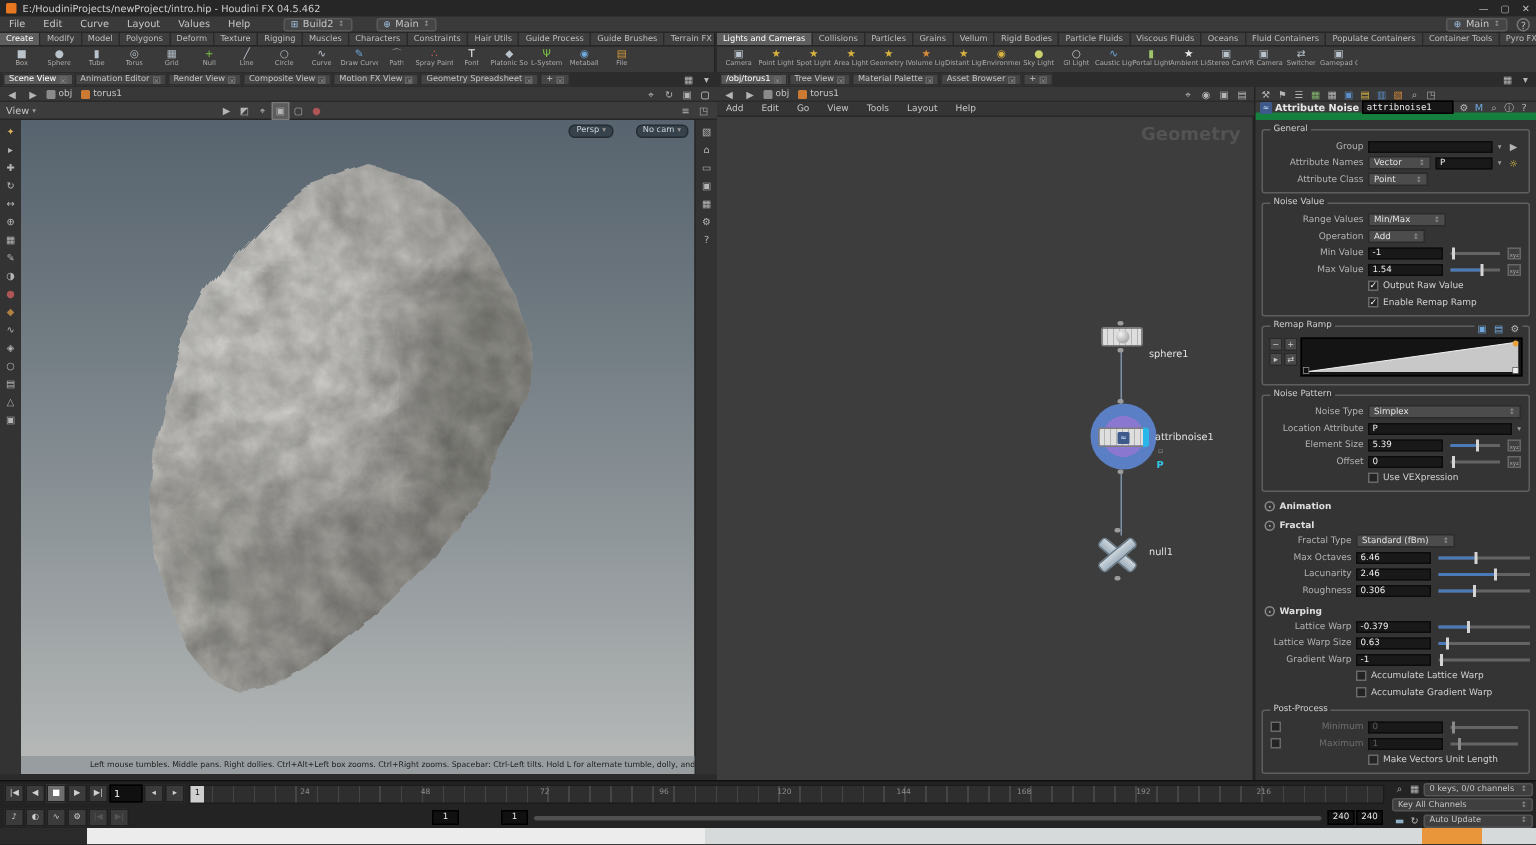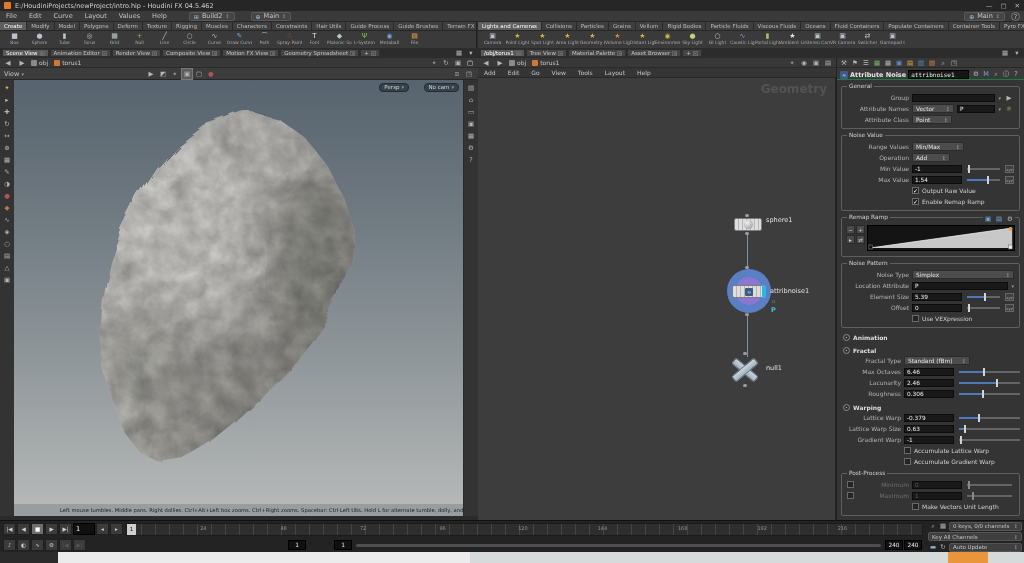--- a/index.html
+++ b/index.html
@@ -51,21 +51,21 @@
   .nodedot{position:absolute;width:4px;height:3px;border-radius:2px;background:#9c9c9c}
   .nodebody{position:absolute;height:13px;border:1px solid #7c7c7c;border-radius:2px;background:repeating-linear-gradient(90deg,#dedede 0 3px,#b4b4b4 3px 4px);display:flex;align-items:center;justify-content:center}
   .nlabel{position:absolute;font-size:6.5px;color:#e2e2e2;white-space:nowrap}
   .ring{position:absolute;width:44px;height:44px;border-radius:50%;background:radial-gradient(circle,#8a77d0 0 44%,#5b7fc4 44% 74%,rgba(0,0,0,0) 74%)}
   .flag{position:absolute;right:-1px;top:-1px;bottom:-1px;width:4px;background:#29b6e8;border-radius:0 2px 2px 0}
   .nullx{position:absolute;width:34px;height:30px}
   .nullx span{position:absolute;left:2px;top:11px;width:30px;height:8px;border-radius:3px;background:linear-gradient(#cdd6dd,#9fb0bd);border:1px solid #6e7e8a}
   
   .params{left:836px;top:58px;width:188px;height:462px;background:#343434;border-left:1px solid #222;font-size:6px;overflow:hidden}
   .ptoolbar{display:flex;align-items:center;height:10px;background:#383838;border-bottom:1px solid #282828;padding:0 2px;gap:1px}
-  .pheader{display:flex;align-items:flex-end;gap:2px;height:12px;padding:0 3px;background:#3a3a3a;border-bottom:1px solid #15803d}
+  .pheader{display:flex;align-items:center;gap:2px;height:12px;padding:0 3px;background:#3a3a3a;border-bottom:5px solid #15803d}
   .ntypeicon{width:8px;height:8px;background:#3d5a8a;border-radius:1px;color:#cfe3ff;font-size:5px;line-height:8px;text-align:center;flex:none}
   .ntype{font-weight:bold;color:#e6e6e6;font-size:6.5px;white-space:nowrap}
   .nname{flex:1;background:#161616;border:1px solid #000;color:#eaeaea;font-family:"DejaVu Sans Mono",monospace;font-size:6px;height:9px;line-height:8px;padding:0 2px;min-width:0}
   .sect{position:relative;border:1px solid #5f5f5f;border-radius:2px;margin:6px 4px 4px;padding:5px 3px 3px}
   .stitle{position:absolute;top:-4px;left:5px;background:#343434;padding:0 2px;font-size:5.8px;color:#d0d0d0}
   .sicons{position:absolute;top:-4px;right:4px;background:#343434;display:flex;gap:1px}
   .prow{display:flex;align-items:center;gap:3px;height:11px;padding:0 2px}
   .plabel{width:62px;text-align:right;color:#b2b2b2;white-space:nowrap;flex:none}
   .pfield{background:#191919;border:1px solid #0c0c0c;color:#ececec;height:8px;line-height:7px;padding:0 2px;font-size:5.8px}
   .w50{width:50px;flex:none}
@@ -535,21 +535,21 @@
     <span class="watermark">Geometry</span>
 
     <div class="wire" style="left:269px;top:155px;height:38px"></div>
     <div class="wire" style="left:269px;top:237px;height:42px"></div>
 
     <span class="nodedot" style="left:267px;top:136px"></span>
     <div class="nodebody" style="left:256px;top:140px;width:28px">
       <span style="width:9px;height:9px;border-radius:50%;background:radial-gradient(circle at 35% 30%,#f2f2f2,#8d8d8d)"></span>
     </div>
     <span class="nodedot" style="left:267px;top:154px"></span>
-    <span class="nlabel" style="left:288px;top:138px">sphere1</span>
+    <span class="nlabel" style="left:288px;top:154px">sphere1</span>
 
     <div class="ring" style="left:249px;top:191px"></div>
     <span class="nodedot" style="left:267px;top:188px"></span>
     <div class="nodebody" style="left:254px;top:207px;width:34px">
       <span style="width:8px;height:8px;background:#3d5a8a;border-radius:1px;color:#cfe3ff;font-size:5px;line-height:8px;text-align:center">≈</span>
       <span class="flag"></span>
     </div>
     <span class="nodedot" style="left:267px;top:235px"></span>
     <span class="nlabel" style="left:292px;top:209px">attribnoise1</span>
     <span class="nlabel" style="left:294px;top:220px;color:#9a9a9a;font-size:5px">▫</span>

